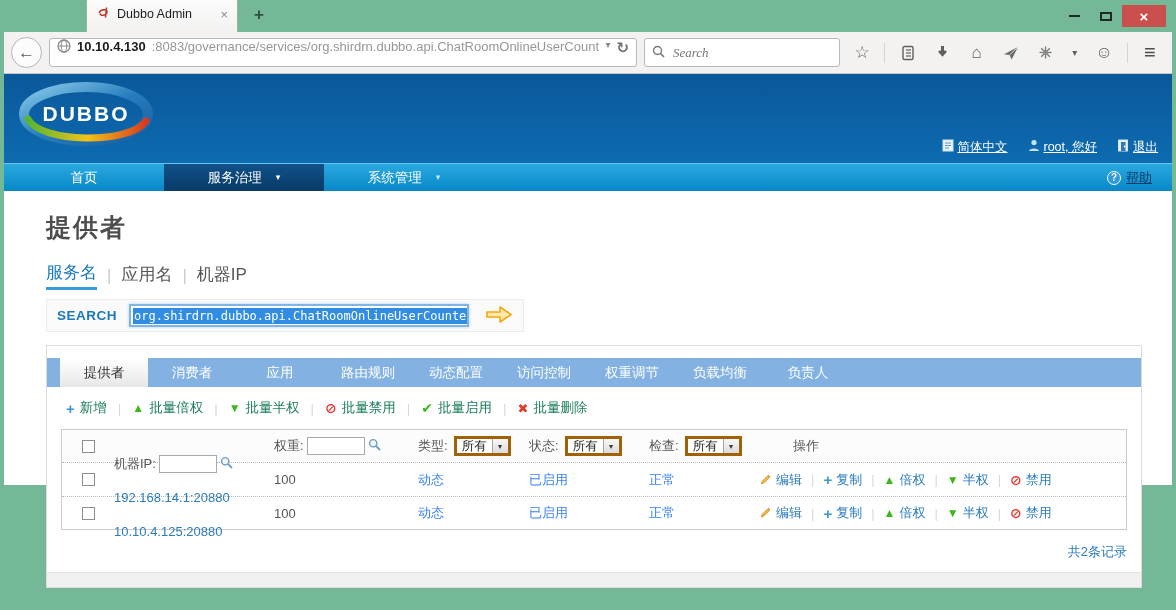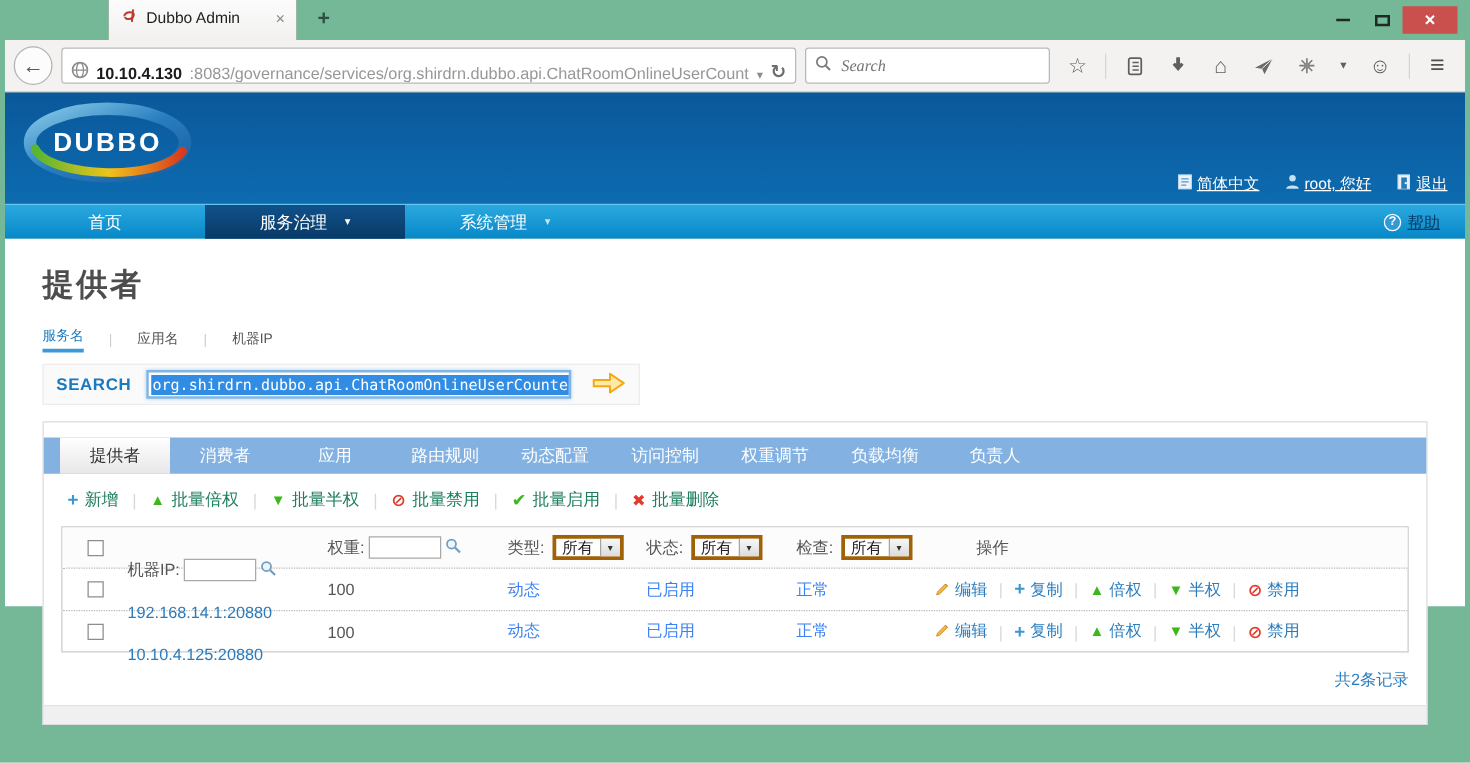--- a/index.html
+++ b/index.html
@@ -20,21 +20,21 @@
   .ctrl{width:32px;height:22px;display:flex;align-items:center;justify-content:center;}
   .ic-min{width:11px;height:0;border-bottom:2px solid #1e2a24;display:block;}
   .ic-max{width:12px;height:9px;border:2px solid #1e2a24;display:block;background:transparent;}
   .ctrl.close{width:44px;background:#c9504c;color:#fff;font-size:15px;font-weight:bold;}
 
   
   .toolbar{height:42px;background:#f3f2f1;border-bottom:1px solid #c6c6c6;display:flex;align-items:center;padding:0 7px;gap:7px;}
   .backbtn{width:31px;height:31px;border-radius:50%;border:1px solid #b3b3b3;background:#fcfcfc;
            color:#5a5a5a;font-size:17px;display:flex;align-items:center;justify-content:center;flex:0 0 auto;}
   .urlbar{flex:0 0 588px;height:29px;background:#fff;border:1px solid #b9b9b9;border-radius:3px;
-          display:flex;align-items:flex-end;padding:0 7px;gap:6px;font-size:13px;overflow:hidden;}
+          display:flex;align-items:flex-start;padding:0 7px;gap:6px;font-size:13px;overflow:hidden;}
   .url-host{color:#1b1b1b;font-weight:bold;white-space:nowrap;}
   .url-rest{color:#979797;white-space:nowrap;overflow:hidden;flex:1;}
   .url-caret{color:#8d8d8d;font-size:10px;}
   .reloadbtn{color:#6e6e6e;font-size:15px;font-weight:bold;}
   .searchbar{flex:0 0 196px;height:29px;background:#fff;border:1px solid #b9b9b9;border-radius:3px;
              display:flex;align-items:center;padding:0 7px;gap:6px;}
   .searchbar input{border:none;outline:none;background:transparent;width:100%;
                    font-style:italic;color:#8a8a8a;font-size:13px;font-family:"Liberation Serif","DejaVu Serif",serif;}
   .tbicons{display:flex;align-items:center;flex:1;justify-content:space-between;padding:0 3px;}
   .tbi{color:#5f5f5f;font-size:17px;text-align:center;min-width:24px;display:flex;align-items:center;justify-content:center;}
@@ -55,28 +55,28 @@
   .nav-item{width:160px;height:100%;line-height:27px;text-align:center;color:#fff;display:flex;align-items:center;justify-content:center;gap:14px;}
   .nav-item.active{background:linear-gradient(#10518a,#093a67);}
   .nav-caret{font-size:9px;color:#fff;}
   .nav-caret.light{color:#bfe6f7;}
   .nav-help{margin-left:auto;margin-right:20px;display:flex;align-items:center;gap:5px;color:#0a3a66;}
   .nav-help .txt{color:#0a3a66;text-decoration:underline;font-size:13px;}
   .qicon{width:14px;height:14px;border-radius:50%;background:#2f9ad6;border:1px solid #fff;color:#fff;
          font-size:10px;font-weight:bold;display:flex;align-items:center;justify-content:center;}
 
   
-  .page{background:#fff;height:294px;}
+  .page{background:#fff;height:294px;padding-left:12px;}
   .title-row{padding:20px 0 0 30px;display:flex;align-items:baseline;gap:16px;}
   .title-row h1{margin:0;font-size:25px;color:#4d4d4d;font-weight:bold;letter-spacing:2px;}
   .breadcrumb{font-size:12.5px;color:#8a8a8a;white-space:nowrap;}
   .breadcrumb a{color:#2173b4;text-decoration:underline;}
   .bsep{margin:0 4px;color:#8a8a8a;}
 
-  .view-tabs{margin:17px 0 0 30px;display:flex;align-items:center;gap:20px;font-size:11px;color:#555;}
+  .view-tabs{margin:17px 0 0 30px;display:flex;align-items:center;gap:10px;font-size:17px;color:#555;}
   .vt{padding-bottom:3px;}
   .vt.active{color:#1a79c0;border-bottom:3px solid #3a9ad9;}
   .vsep{color:#ccc;}
 
   .search-row{margin:9px 0 0 30px;width:478px;height:33px;background:#fafafa;border:1px solid #ececec;
               display:flex;align-items:center;gap:12px;padding:0 10px;}
   .search-label{color:#1a79c0;font-weight:bold;font-size:13.5px;letter-spacing:.5px;}
   .sinput{width:352px;height:23px;background:#fff;border:2px solid #7fb5e4;box-shadow:0 0 3px #a9d2f3;
           display:flex;align-items:center;padding:0 2px;overflow:hidden;}
   .sinput .sel{background:#318de4;color:#fff;font-family:"DejaVu Sans Mono","Liberation Mono",monospace;

